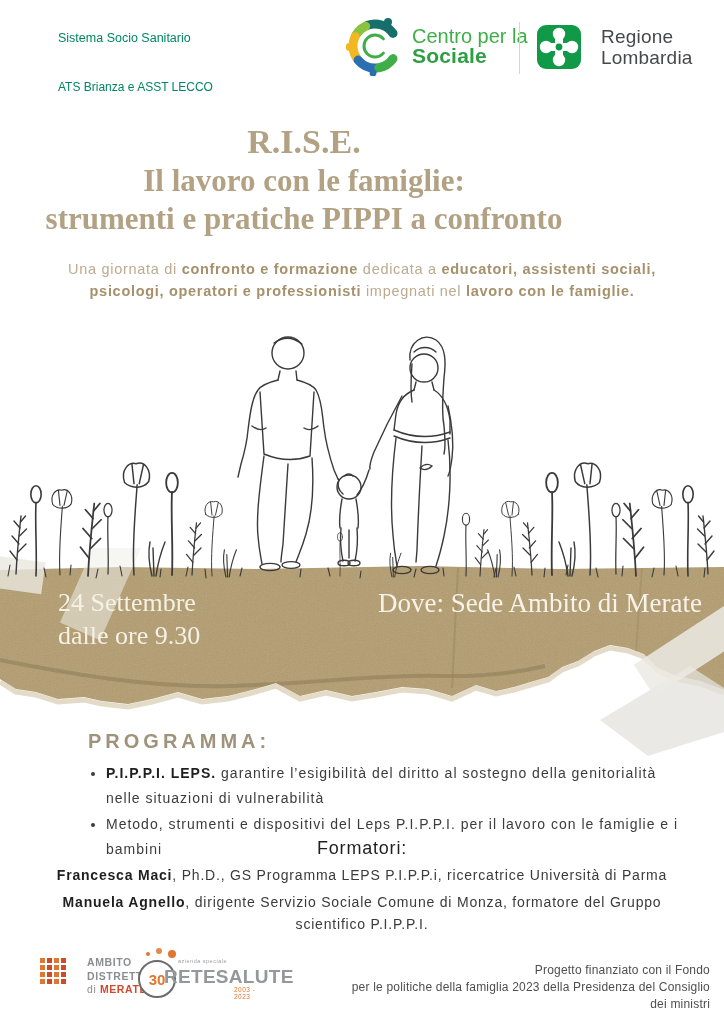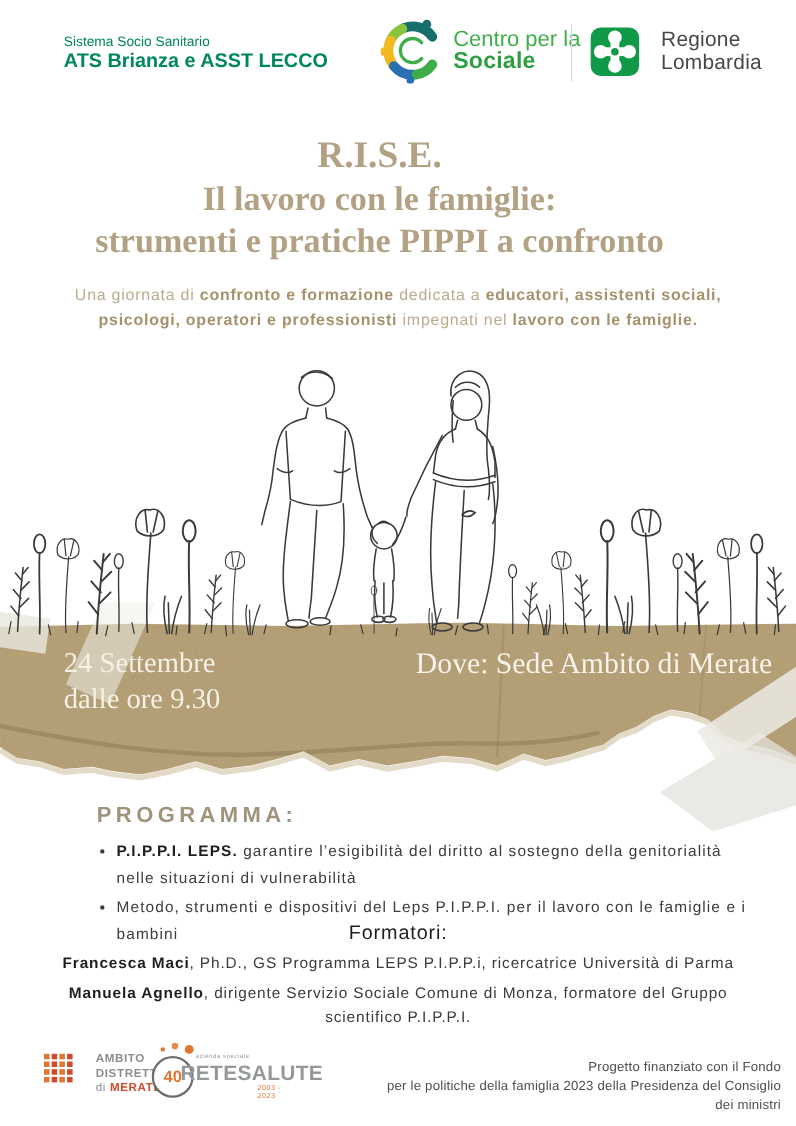--- a/index.html
+++ b/index.html
@@ -4,31 +4,31 @@
 <style>
   html,body{margin:0;padding:0;background:#e8e8e8;}
   .page{
     position:relative;width:724px;height:1024px;margin:0 auto;
     background:#ffffff;overflow:hidden;
     font-family:"Liberation Sans",sans-serif;
   }
   
   .org-block{position:absolute;left:58px;top:30px;color:#00875f;line-height:17px;}
   .org-line1{font-size:12.5px;}
-  .org-line2{font-size:18px;font-weight:bold;}
+  .org-line2{font-size:12px;font-weight:normal;margin-top:32px;}
   .centro-logo{position:absolute;left:346px;top:16px;display:flex;align-items:center;gap:8px;}
   .centro-text{line-height:20px;}
   .centro-line1{font-size:20px;color:#3fae49;}
   .centro-line2{font-size:21px;font-weight:bold;color:#2f9e43;letter-spacing:.2px;}
   .header-divider{position:absolute;left:519px;top:22px;width:1px;height:52px;background:#d4d6d7;}
   .regione-logo{position:absolute;left:536px;top:24px;display:flex;align-items:center;gap:19px;}
   .regione-text{font-size:19px;color:#47484a;line-height:21px;letter-spacing:.2px;}
   
   .title-block{position:absolute;left:0;top:122px;width:608px;text-align:center;
-    font-family:"Liberation Serif",serif;color:#b2a183;font-weight:bold;padding-left:41px;}
+    font-family:"Liberation Serif",serif;color:#b2a183;font-weight:bold;}
   .title-line1{font-size:34px;line-height:40px;}
   .title-line2{font-size:31px;line-height:38px;}
   .title-line3{font-size:31px;line-height:38px;}
   
   .intro{position:absolute;left:62px;top:258px;width:600px;text-align:center;
     font-size:14.5px;line-height:22px;letter-spacing:.7px;color:#bcab8e;}
   .intro b,.seg-b{font-weight:bold;color:#a6916c;}
   
   .illustration{position:absolute;left:0;top:330px;z-index:2;}
   .banner-svg{position:absolute;left:0;top:548px;z-index:1;}
@@ -315,21 +315,21 @@
     <span class="ambito-text">
       <div>AMBITO</div>
       <div>DISTRETTUALE</div>
       <div><span class="ambito-di">di </span><span class="ambito-merate">MERATE</span></div>
     </span>
   </div>
 
   <div class="rete-logo">
     <span class="rete-dots"><i class="d1"></i><i class="d2"></i><i class="d3"></i></span>
     <span class="rete-badge">
-        <span>40</span>
+        <span>30</span>
       </span>
     <span class="rete-tag">azienda speciale</span>
     <span class="rete-name">RETESALUTE</span>
     <span class="rete-years">2003 - 2023</span>
   </div>
 
   <div class="funding">
     <div>Progetto finanziato con il Fondo</div>
     <div>per le politiche della famiglia 2023 della Presidenza del Consiglio dei ministri</div>
   </div>

